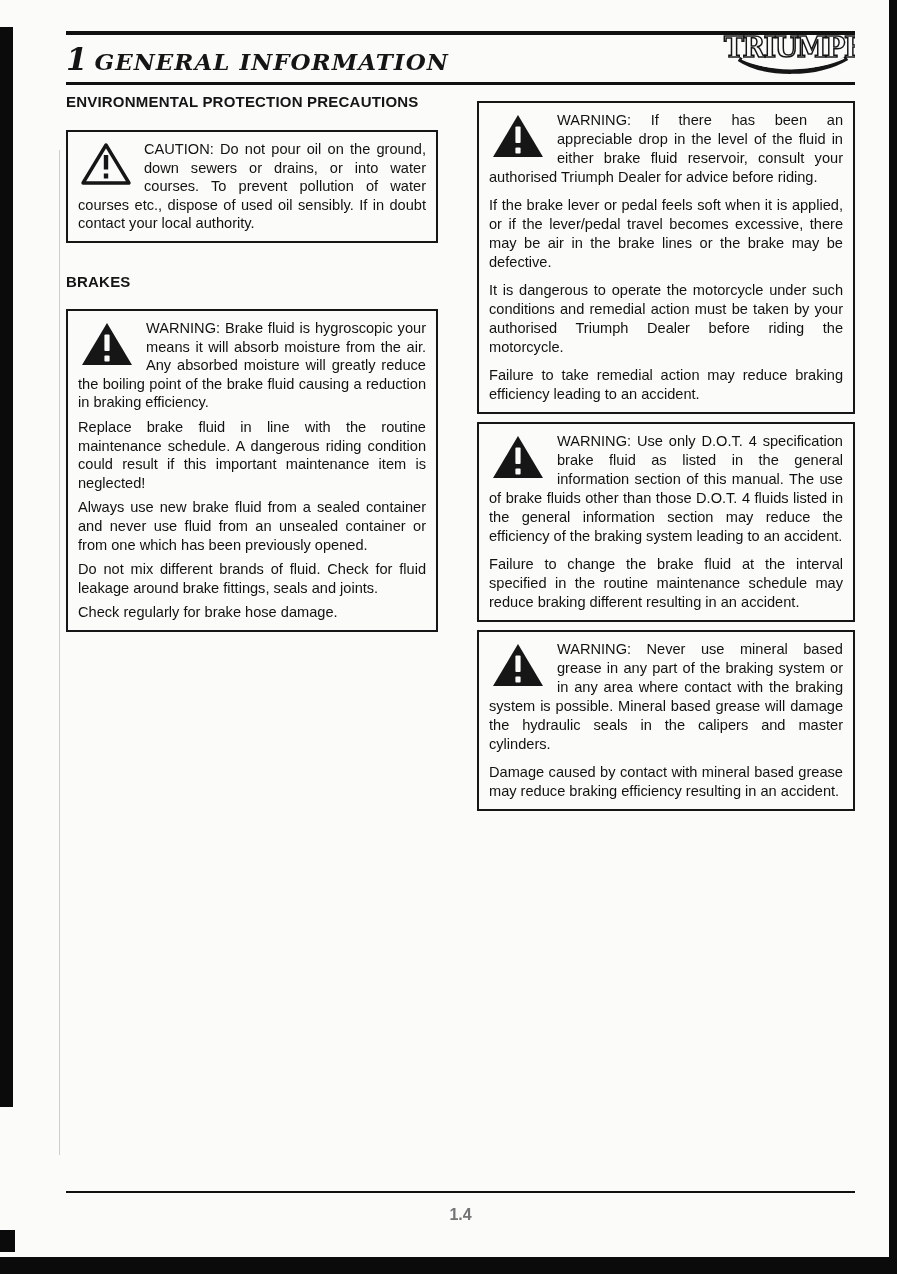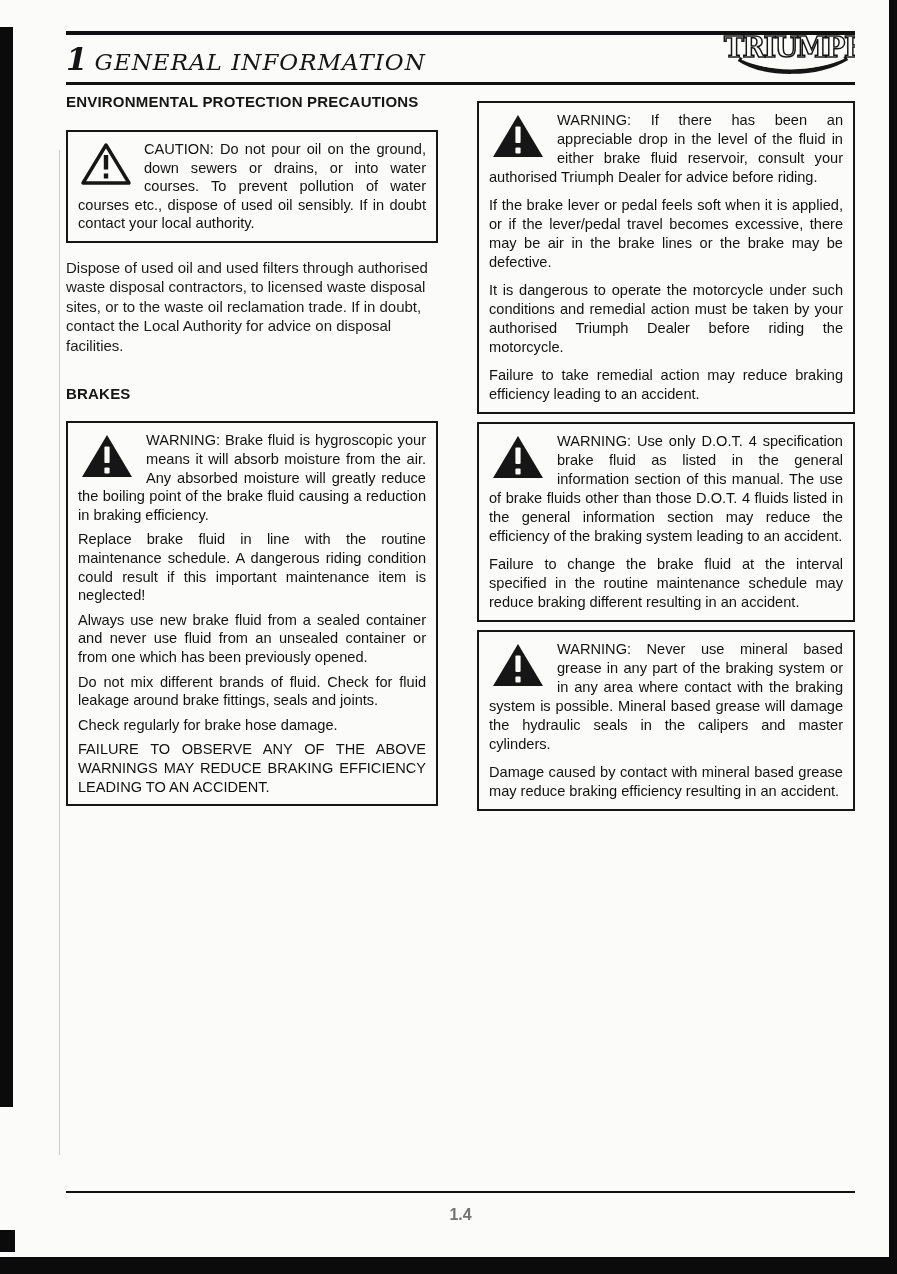--- a/index.html
+++ b/index.html
@@ -16,21 +16,21 @@
   .scan-crease{position:absolute;left:59px;top:150px;width:1px;height:1005px;background:rgba(100,100,100,.30);}
 
   .content{position:absolute;left:66px;top:0;width:789px;}
   .rule{background:#111;}
   .rule-top{height:4px;margin-top:31px;}
   .rule-mid{height:3px;margin-top:3px;}
 
   .header-row{display:flex;justify-content:space-between;align-items:flex-end;height:44px;}
   .chapter{font-family:"DejaVu Serif",serif;font-style:italic;white-space:nowrap;line-height:1;padding-bottom:4px;}
   .chap-num{font-size:31px;font-weight:bold;}
-  .chap-title{font-size:23px;letter-spacing:1px;margin-left:7px;}
+  .chap-title{font-size:23px;letter-spacing:1px;margin-left:7px;font-weight:bold;}
   .logo{padding-bottom:1px;}
 
   .columns{display:flex;justify-content:space-between;margin-top:8px;}
   .col-left{width:372px;}
   .col-right{width:378px;padding-top:8px;}
 
   .section-heading{font-size:15px;font-weight:bold;letter-spacing:.2px;margin:0;}
   .heading-brakes{margin-top:30px;}
 
   .box{border:2px solid #161616;padding:8px 10px;box-sizing:border-box;}
@@ -98,38 +98,36 @@
           <span class="tri-icon">
             <svg width="52" height="45" viewBox="0 0 52 45">
               <path d="M26 3 L49 41 L3 41 Z" fill="none" stroke="#161616" stroke-width="3.4" stroke-linejoin="round"></path>
               <rect x="23.8" y="13" width="4.4" height="14.5" fill="#161616"></rect>
               <rect x="23.8" y="31.5" width="4.4" height="5" fill="#161616"></rect>
             </svg>
           </span>
           <p>CAUTION: Do not pour oil on the ground, down sewers or drains, or into water courses. To prevent pollution of water courses etc., dispose of used oil sensibly. If in doubt contact your local authority.</p>
         </div>
 
-        <p class="body-para para-2">Dispose of used oil and used filters through authorised waste disposal contractors, to licensed waste disposal sites, or to the waste oil reclamation trade. If in doubt, contact the Local Authority for advice on disposal facilities.</p>
 
         <h2 class="section-heading heading-brakes">BRAKES</h2>
 
         <div class="box brake-box">
           <span class="tri-icon">
             <svg width="54" height="47" viewBox="0 0 54 47">
               <path d="M27 2 L52 44 L2 44 Z" fill="#161616"></path>
               <rect x="24.4" y="13.5" width="5.2" height="16.5" rx="1" fill="#fbfbf9"></rect>
               <rect x="24.4" y="34.5" width="5.2" height="6" rx="1" fill="#fbfbf9"></rect>
             </svg>
           </span>
           <p>WARNING:  Brake fluid is hygroscopic your means it will absorb moisture from the air.  Any absorbed moisture will greatly reduce the boiling point of the brake fluid causing a reduction in braking efficiency.</p>
           <p>Replace brake fluid in line with the routine maintenance schedule.  A dangerous riding condition could result if this important maintenance item is neglected!</p>
           <p>Always use new brake fluid from a sealed container and never use fluid from an unsealed container or from one which has been previously opened.</p>
           <p>Do not mix different brands of fluid. Check for fluid leakage around brake fittings, seals and joints.</p>
           <p>Check regularly for brake hose damage.</p>
-          <p>FAILURE TO OBSERVE ANY OF THE ABOVE WARNINGS MAY REDUCE BRAKING EFFICIENCY LEADING TO AN ACCIDENT.</p>
         </div>
       </div>
 
       <div class="col-right">
 
         <div class="box">
           <span class="tri-icon">
             <svg width="54" height="47" viewBox="0 0 54 47">
               <path d="M27 2 L52 44 L2 44 Z" fill="#161616"></path>
               <rect x="24.4" y="13.5" width="5.2" height="16.5" rx="1" fill="#fbfbf9"></rect>

